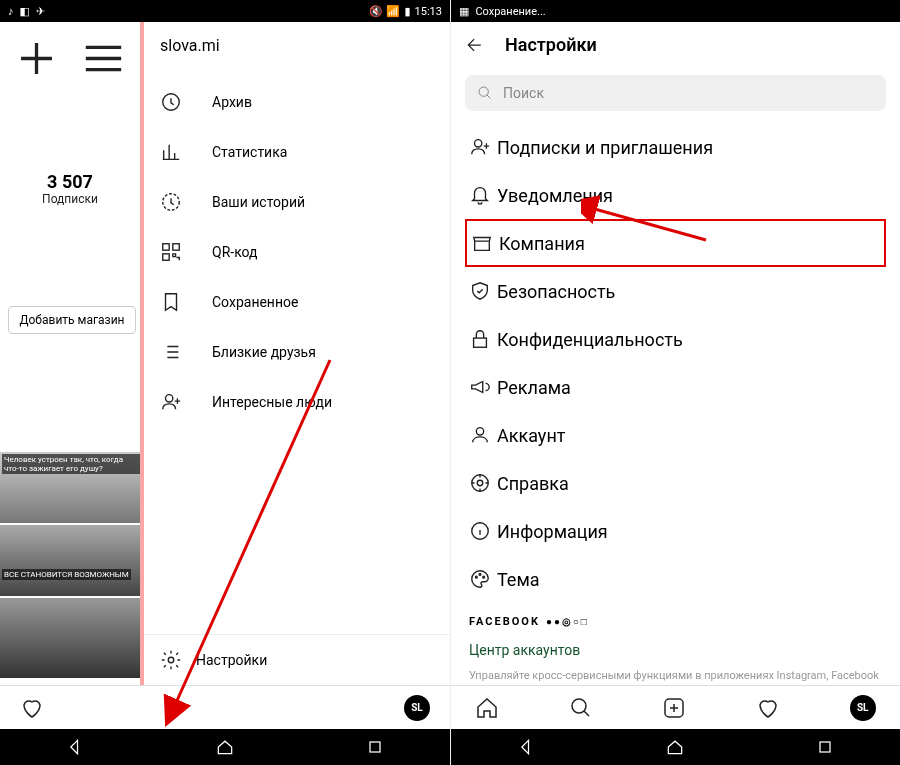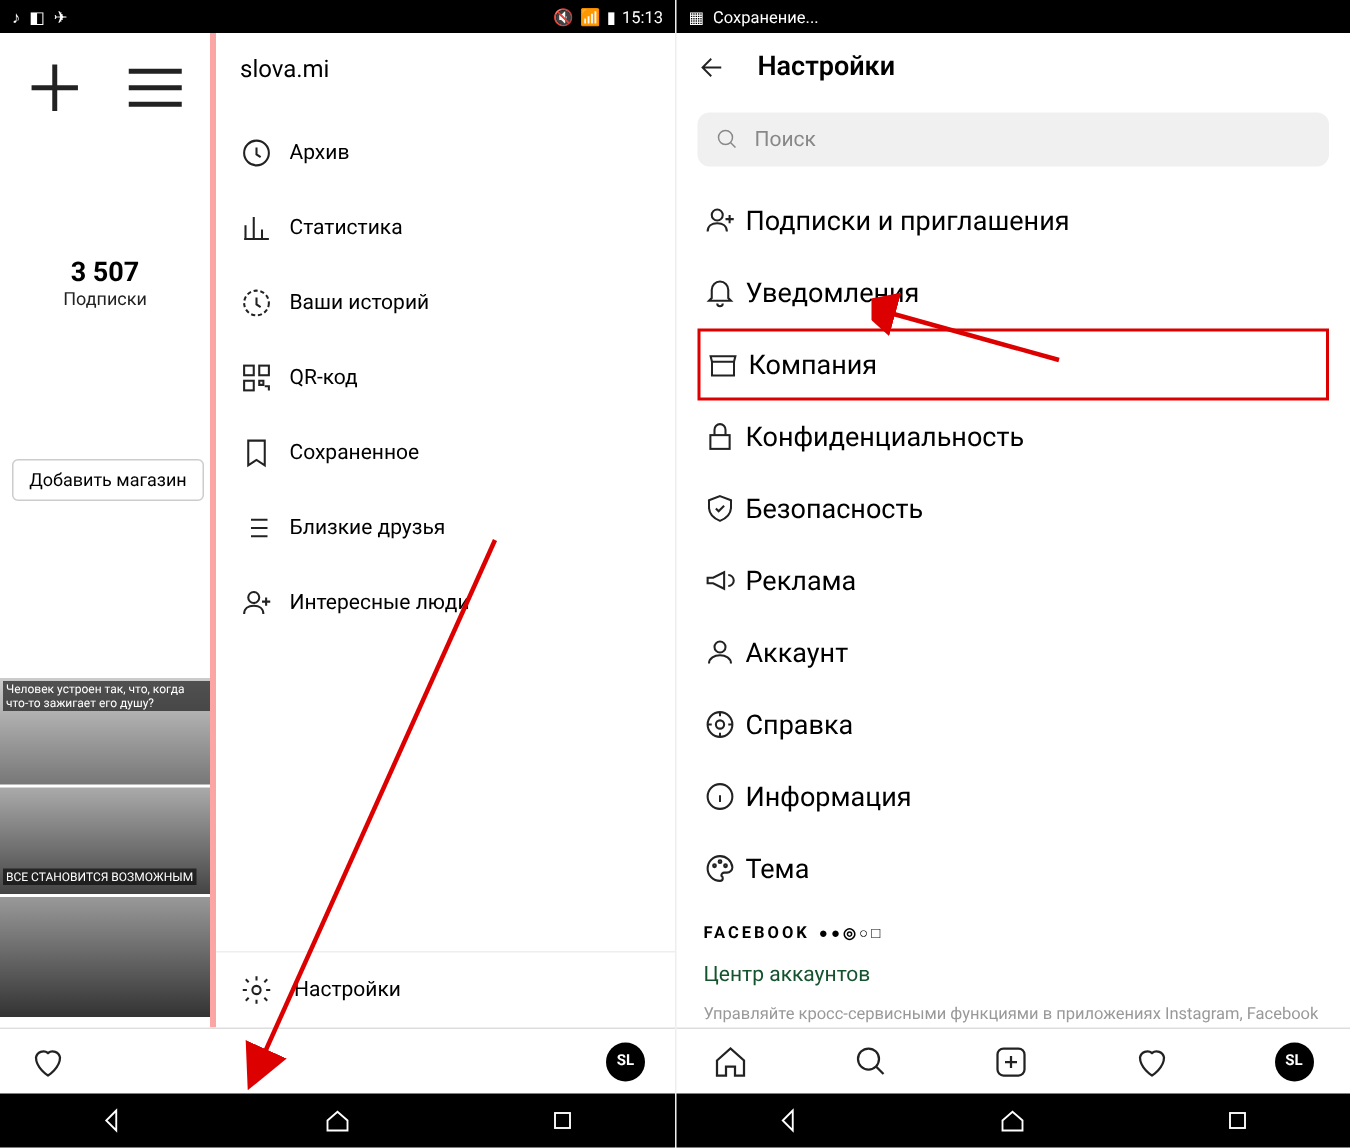--- a/index.html
+++ b/index.html
@@ -20,21 +20,21 @@
     .p1-stats { text-align: center; margin-top: 76px; }
     .p1-followers { font-weight: 700; font-size: 18px; }
     .p1-followers-label { font-size: 12px; color: #222; }
     .p1-addshop { border: 1px solid #ccc; background: #fff; font-size: 12px; padding: 6px 8px; margin: 100px 4px 8px 8px; border-radius: 4px; text-align: center; }
     .thumbs { display: flex; flex-direction: column; gap: 2px; margin-top: 110px; }
     .thumb { width: 140px; height: 71px; background: #888; background-size: cover; position: relative; }
     .thumb-text { position: absolute; left: 2px; font-size: 8px; color: #fff; background: rgba(0,0,0,0.6); padding: 1px 2px; }
     .p1-right { flex: 1; background: #fff; border-left: 4px solid #fca5a5; display: flex; flex-direction: column; }
     .p1-username { padding: 14px 16px; font-size: 16px; font-weight: 400; }
     .menu-list { flex: 1; padding: 8px 0; }
-    .menu-item { display: flex; align-items: center; padding: 14px 16px; gap: 11px; font-size: 14px; }
+    .menu-item { display: flex; align-items: center; padding: 14px 16px; gap: 30px; font-size: 14px; }
     .menu-icon { width: 22px; height: 22px; display: flex; align-items: center; justify-content: center; flex-shrink: 0; }
     .settings-row { display: flex; align-items: center; padding: 14px 16px; gap: 14px; border-top: 1px solid #eee; font-size: 14px; }
     .bottom-nav { height: 44px; border-top: 1px solid #ddd; display: flex; justify-content: space-around; align-items: center; gap: 21px; }
     .bottom-icon { width: 24px; height: 24px; display: flex; align-items: center; justify-content: center; }
     .avatar-sl { width: 26px; height: 26px; border-radius: 50%; background: #000; color: #fff; font-size: 10px; font-weight: bold; display: flex; align-items: center; justify-content: center; }
 
     
     .p2-header { display: flex; align-items: center; padding: 12px 14px; gap: 20px; }
     .p2-title { font-size: 18px; font-weight: 600; }
     .search-box { margin: 8px 14px; background: #f0f0f0; border-radius: 8px; padding: 10px 12px; display: flex; align-items: center; gap: 10px; color: #888; font-size: 14px; }
@@ -83,21 +83,21 @@
         <div class="p1-stats">
           <div class="p1-followers">3 507</div>
           <div class="p1-followers-label">Подписки</div>
         </div>
         <div class="p1-addshop">Добавить магазин</div>
         <div class="thumbs">
           <div class="thumb" style="background:linear-gradient(#ccc,#777)">
             <span class="thumb-text" style="top:2px">Человек устроен так, что, когда что-то зажигает его душу?</span>
           </div>
           <div class="thumb" style="background:linear-gradient(#aaa,#444)">
-            <span class="thumb-text" style="bottom:6px">ВСЕ СТАНОВИТСЯ ВОЗМОЖНЫМ</span>
+            <span class="thumb-text" style="bottom:16px">ВСЕ СТАНОВИТСЯ ВОЗМОЖНЫМ</span>
           </div>
           <div class="thumb" style="background:linear-gradient(#999,#333);height:80px">
             
           </div>
         </div>
       </div>
 
       <div class="p1-right">
         <div class="p1-username">slova.mi</div>
         <div class="menu-list">
@@ -261,34 +261,34 @@
         <span class="menu-icon">
             <svg class="icon" viewBox="0 0 24 24">
               <path d="M4 10h16v10H4zM3 6h18l-1 4H4z"></path>
             </svg>
           </span>
         <span>Компания</span>
       </div>
       <div class="settings-item">
         <span class="menu-icon">
             <svg class="icon" viewBox="0 0 24 24">
+              <path d="M12 3l8 3v5c0 5-3 8-8 10-5-2-8-5-8-10V6z"></path>
+              <path d="M9 12l2 2 4-4"></path>
+            </svg>
+          </span>
+        <span>Безопасность</span>
+      </div>
+      <div class="settings-item">
+        <span class="menu-icon">
+            <svg class="icon" viewBox="0 0 24 24">
               <rect x="5" y="11" width="14" height="10"></rect>
               <path d="M8 11V7a4 4 0 0 1 8 0v4"></path>
             </svg>
           </span>
         <span>Конфиденциальность</span>
-      </div>
-      <div class="settings-item">
-        <span class="menu-icon">
-            <svg class="icon" viewBox="0 0 24 24">
-              <path d="M12 3l8 3v5c0 5-3 8-8 10-5-2-8-5-8-10V6z"></path>
-              <path d="M9 12l2 2 4-4"></path>
-            </svg>
-          </span>
-        <span>Безопасность</span>
       </div>
       <div class="settings-item">
         <span class="menu-icon">
             <svg class="icon" viewBox="0 0 24 24">
               <path d="M3 10v4h4l8 4V6l-8 4zM18 8a4 4 0 0 1 0 8"></path>
             </svg>
           </span>
         <span>Реклама</span>
       </div>
       <div class="settings-item">

